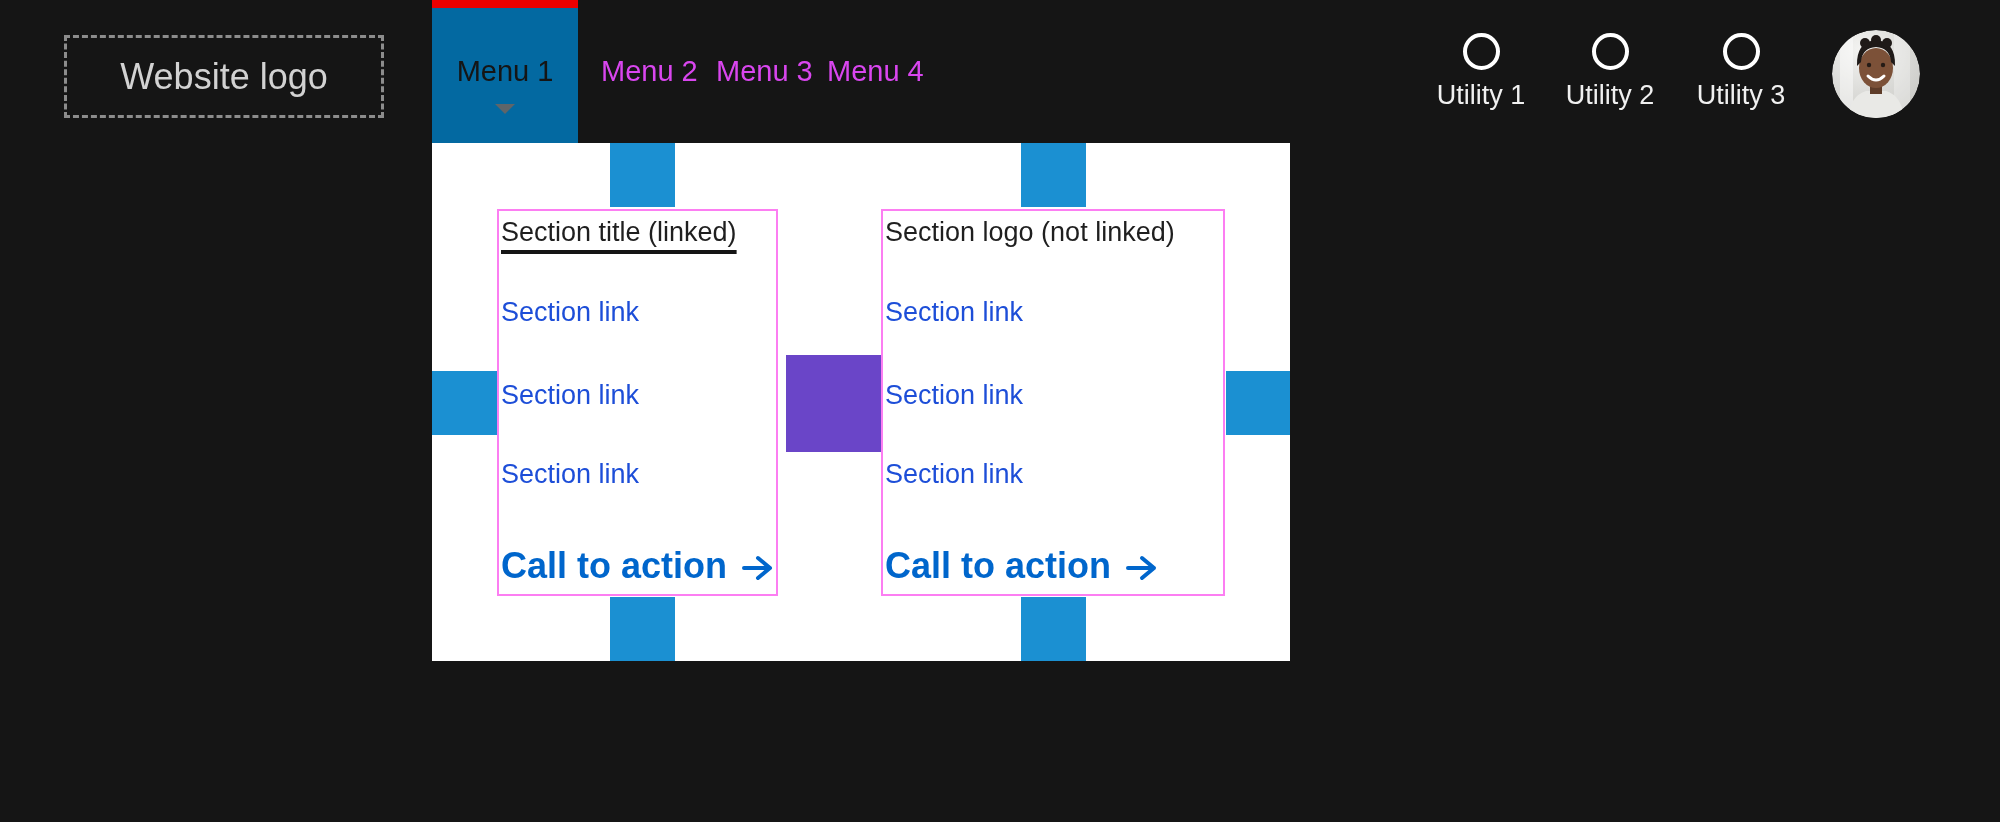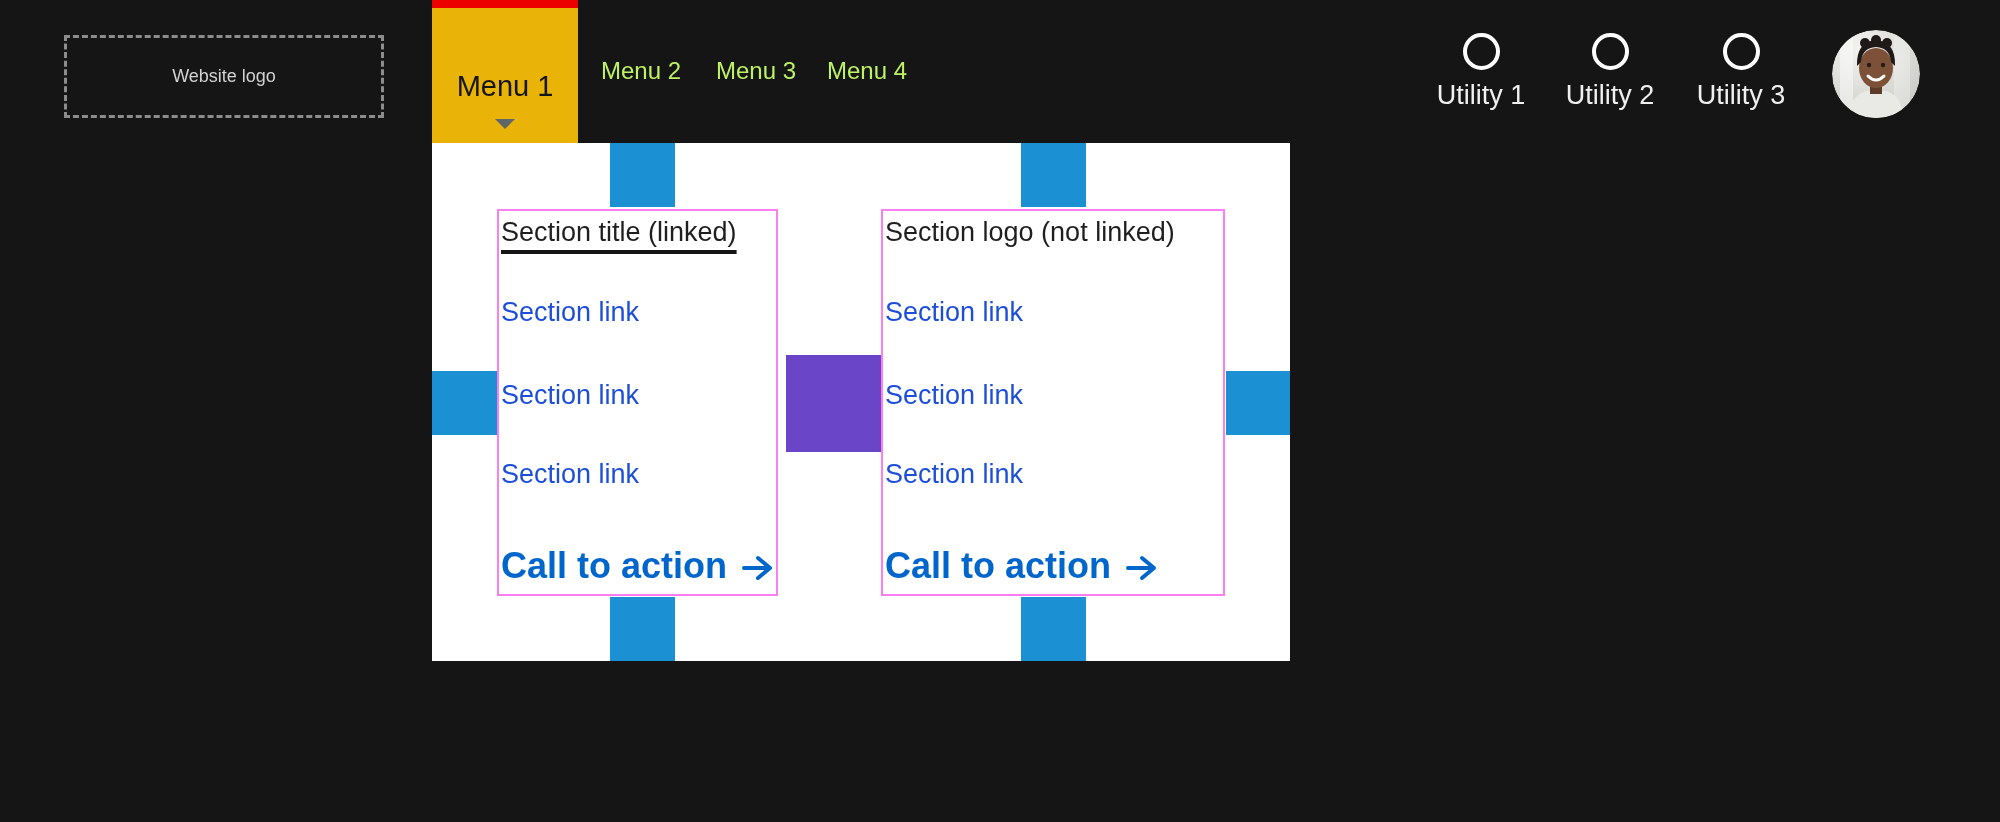--- a/index.html
+++ b/index.html
@@ -3,28 +3,28 @@
 <meta charset="utf-8">
 <style>
   html,body{margin:0;padding:0;background:#151515;}
   .stage{position:relative;width:2000px;height:822px;background:#151515;overflow:hidden;
          font-family:"Liberation Sans",sans-serif;}
 
   
   .masthead{position:absolute;left:0;top:0;width:2000px;height:143px;background:#151515;}
   .logo-box{position:absolute;left:64px;top:35px;width:320px;height:83px;box-sizing:border-box;
             border:3px dashed #8c8c8c;display:flex;align-items:center;justify-content:center;
-            color:#d2d2d2;font-size:18px;cursor:pointer;}
-  .menu-tab{position:absolute;left:432px;top:0;width:146px;height:143px;background:#eab308;
-            display:flex;flex-direction:column;align-items:center;cursor:pointer;justify-content:center;}
+            color:#d2d2d2;font-size:36px;cursor:pointer;}
+  .menu-tab{position:absolute;left:432px;top:0;width:146px;height:143px;background:#0369a1;
+            display:flex;flex-direction:column;align-items:center;cursor:pointer;}
   .active-bar{position:absolute;left:0;top:0;width:146px;height:8px;background:#ec0000;}
   .menu-tab .menu-label{margin-top:54px;font-size:29px;color:#151515;line-height:34px;}
   .caret{width:0;height:0;margin-top:16px;border-left:10px solid transparent;
          border-right:10px solid transparent;border-top:10px solid #5f6569;}
-  .menu-link{position:absolute;top:54px;font-size:24px;line-height:34px;color:#bef264;cursor:pointer;}
+  .menu-link{position:absolute;top:54px;font-size:29px;line-height:34px;color:#d946ef;cursor:pointer;}
   .menu-2{left:601px;} .menu-3{left:716px;} .menu-4{left:827px;}
 
   .utility{position:absolute;top:33px;width:130px;display:flex;flex-direction:column;
            align-items:center;cursor:pointer;}
   .utility-1{left:1416px;} .utility-2{left:1545px;} .utility-3{left:1676px;}
   .ring{width:29px;height:29px;border:4px solid #ffffff;border-radius:50%;}
   .utility-label{margin-top:10px;font-size:27px;color:#f0f0f0;text-align:right;}
   .avatar{position:absolute;left:1832px;top:30px;width:88px;height:88px;border-radius:50%;
           overflow:hidden;cursor:pointer;}
 

